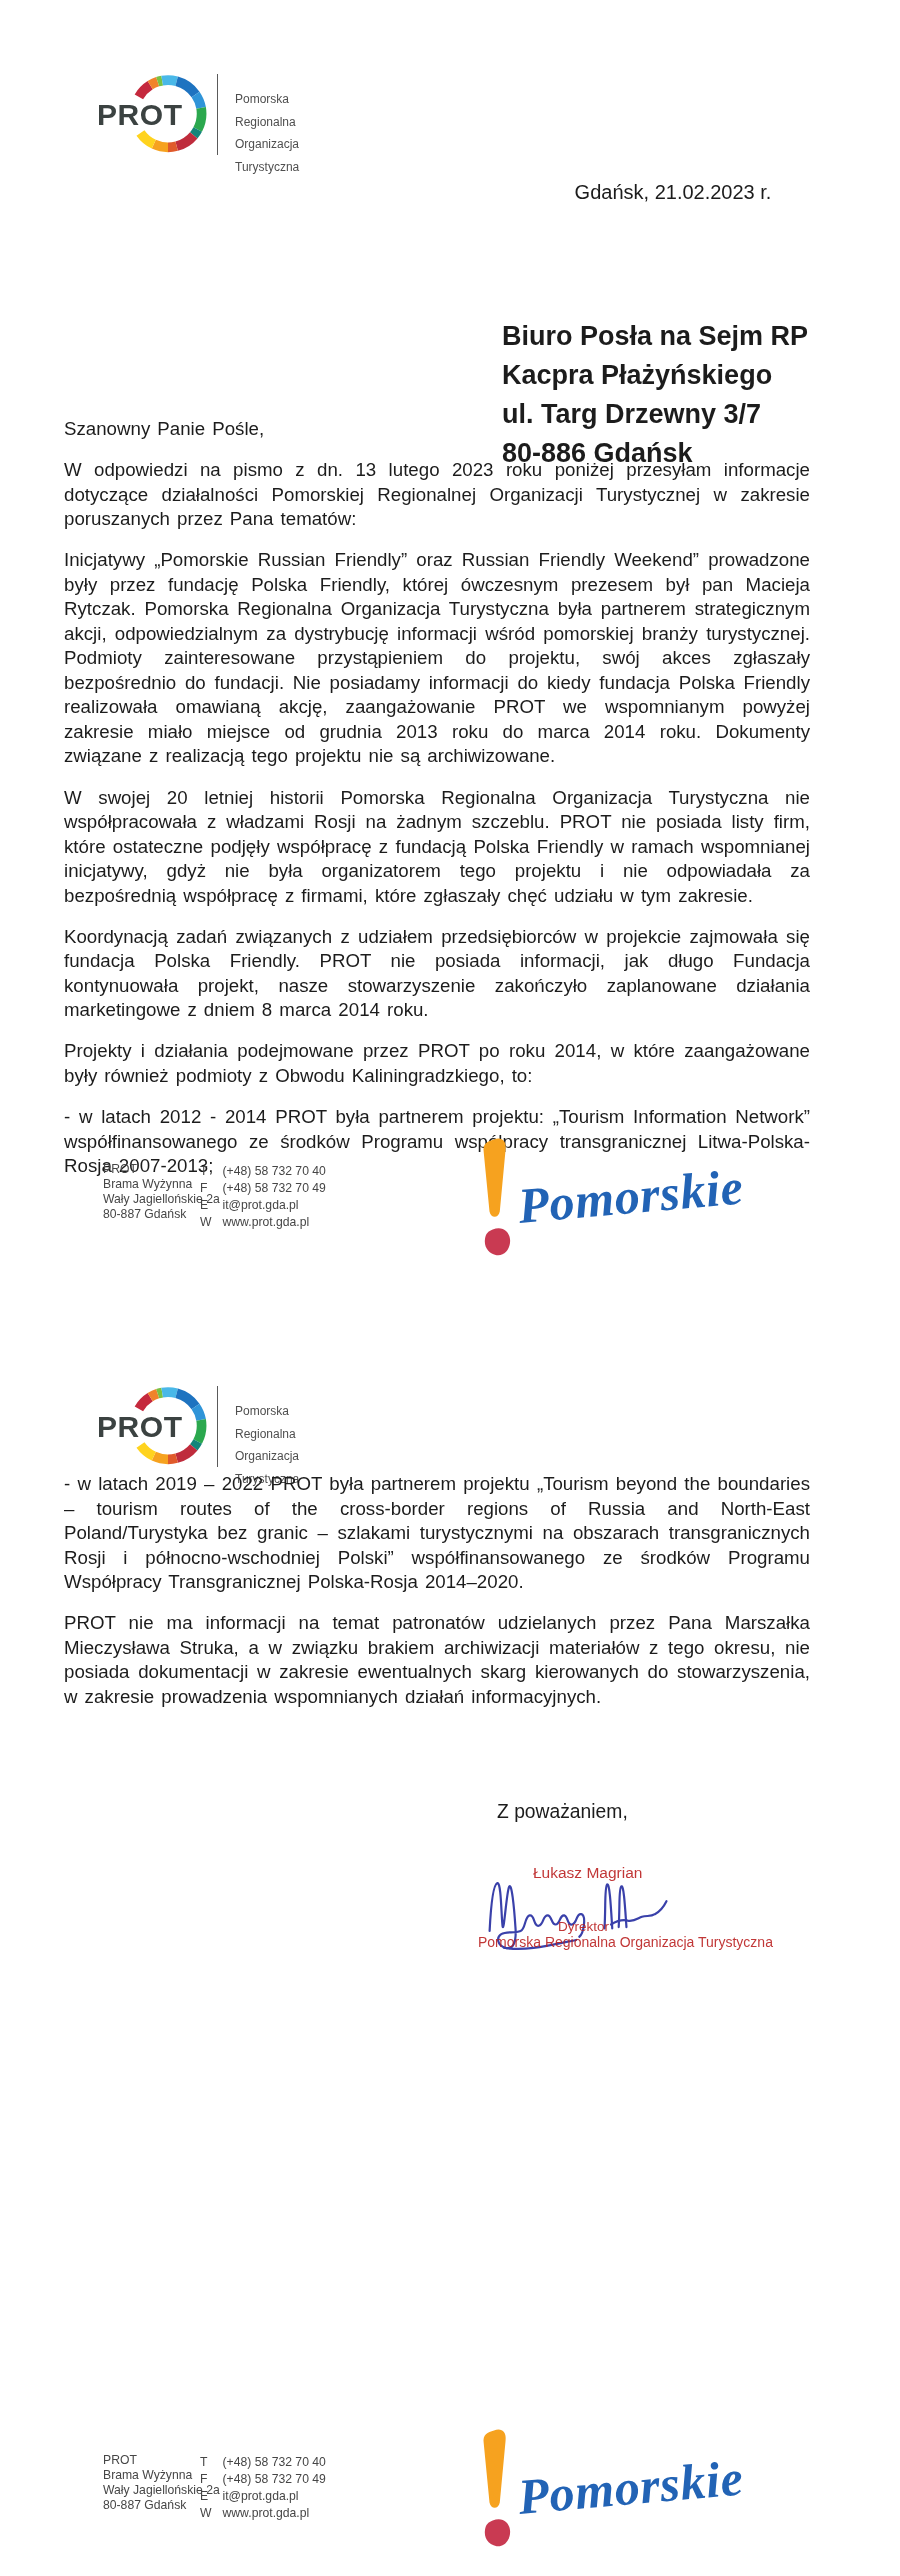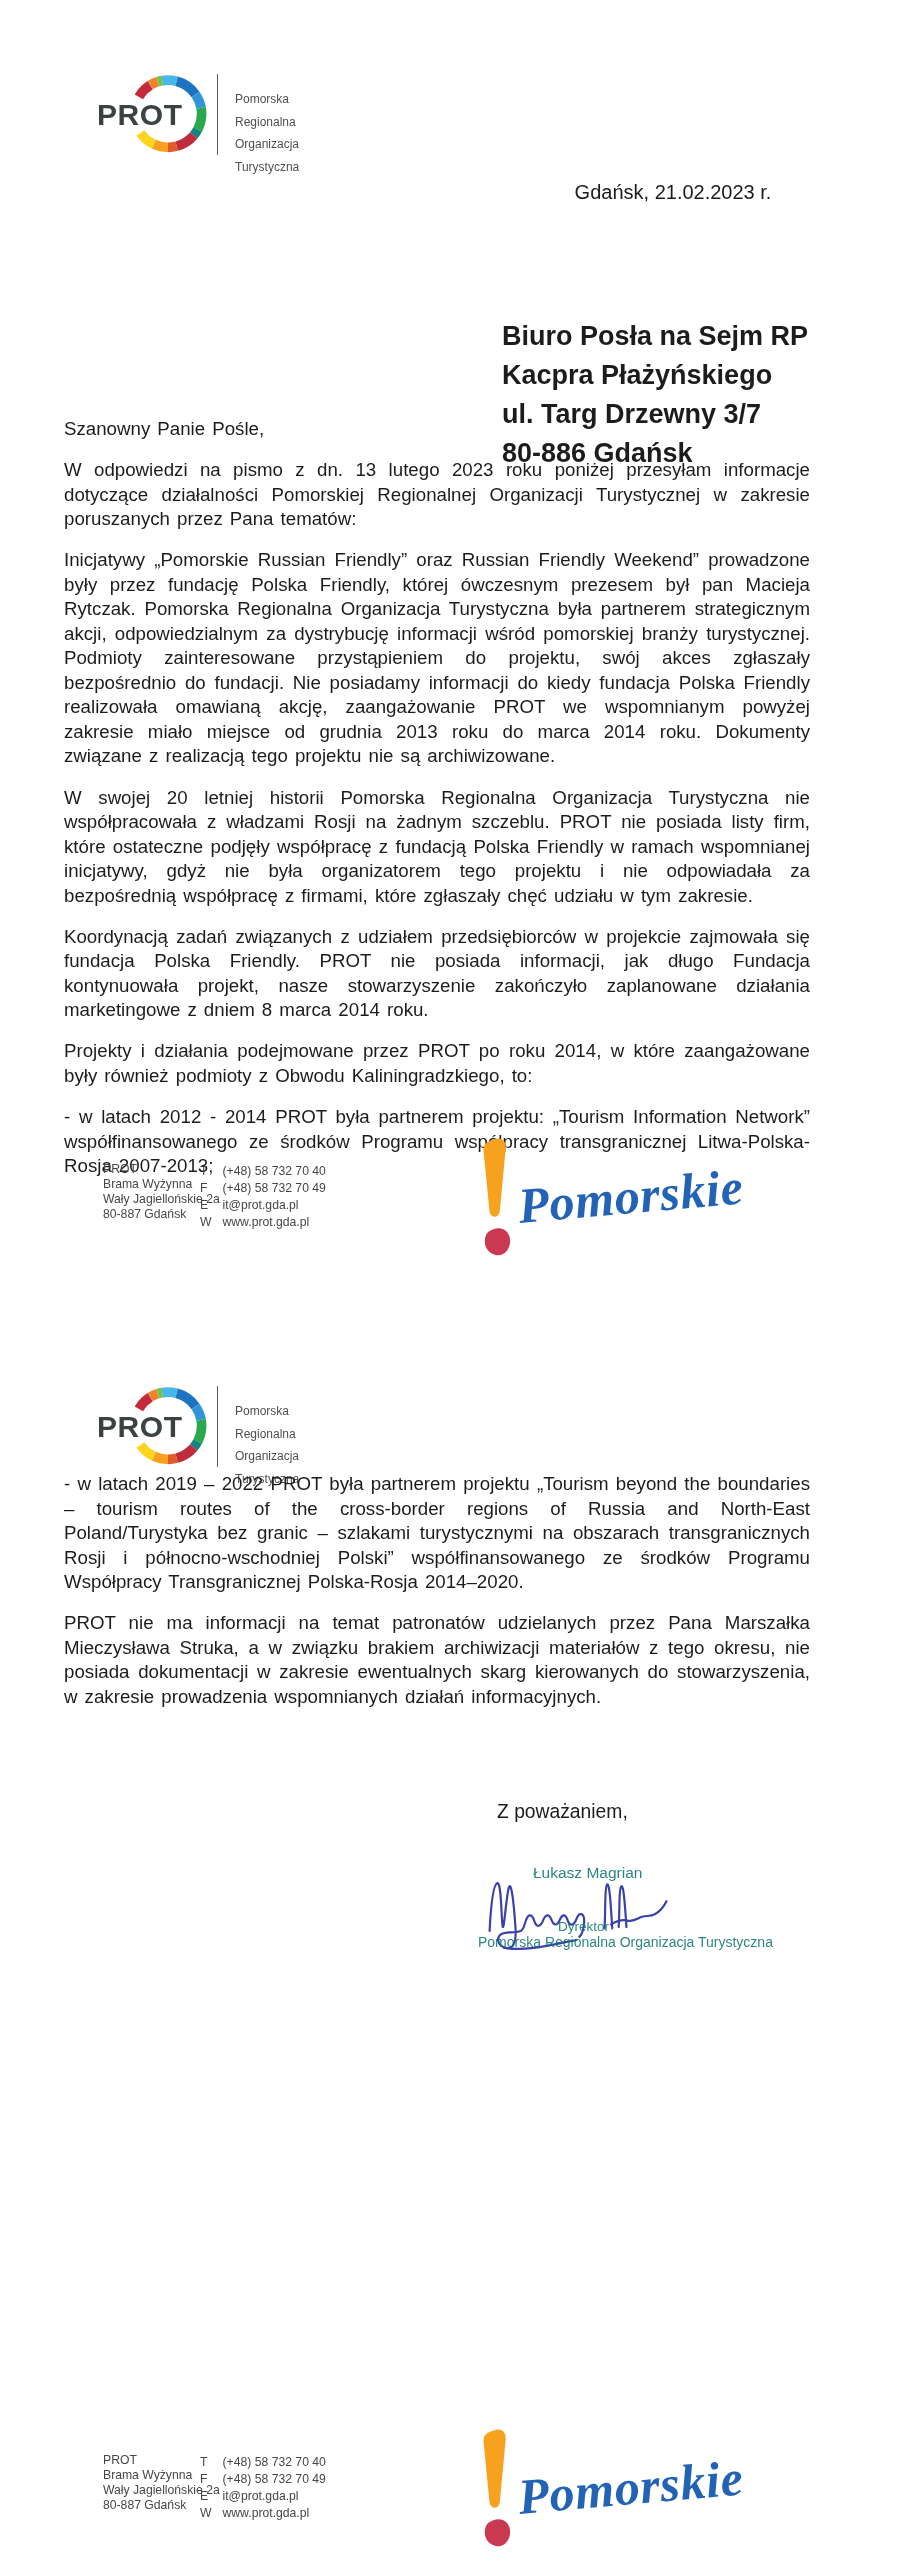--- a/index.html
+++ b/index.html
@@ -23,21 +23,21 @@
   .date{left:515px;top:169px;width:316px;text-align:center;font-size:20px;margin-top:12px;}
   .recipient{left:502px;top:317px;font-size:27px;font-weight:bold;line-height:39px;}
 
   
   .body-block{left:64px;width:746px;font-size:18.7px;line-height:24.5px;}
   .body-block p{margin:0 0 16.7px 0;text-align:justify;word-spacing:1.9px;}
   .salutation{text-align:left;}
 
   
   .closing{left:497px;top:1801px;font-size:19.3px;}
-  .stamp{color:#0f766e;opacity:.88;filter:blur(0.3px);white-space:nowrap;}
+  .stamp{color:#b91c1c;opacity:.88;filter:blur(0.3px);white-space:nowrap;}
   .stamp-name{left:533px;top:1864px;font-size:15.5px;}
   .stamp-title{left:558px;top:1919px;font-size:13.5px;}
   .stamp-org{left:478px;top:1934px;font-size:14px;}
   .sig-svg{left:478px;top:1865px;}
 
   
   .footer{left:0;width:901px;height:135px;}
   .f-col1{position:absolute;left:103px;top:20.6px;font-size:12.2px;line-height:15px;color:#464646;}
   .f-col2{position:absolute;left:198px;top:20.6px;font-size:12.2px;line-height:15px;color:#464646;}
   .f-col2 td{padding:0 0 0 0;}

